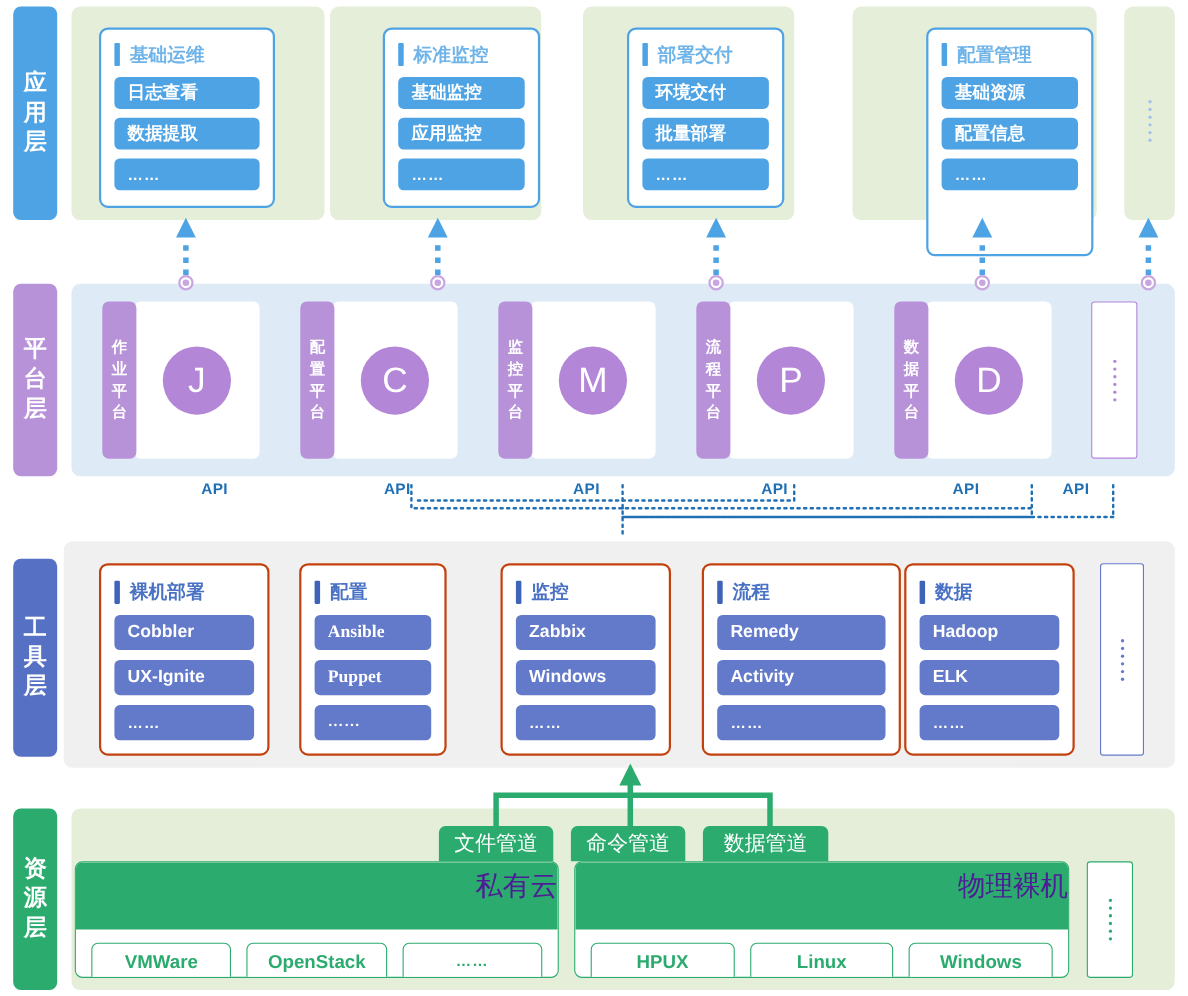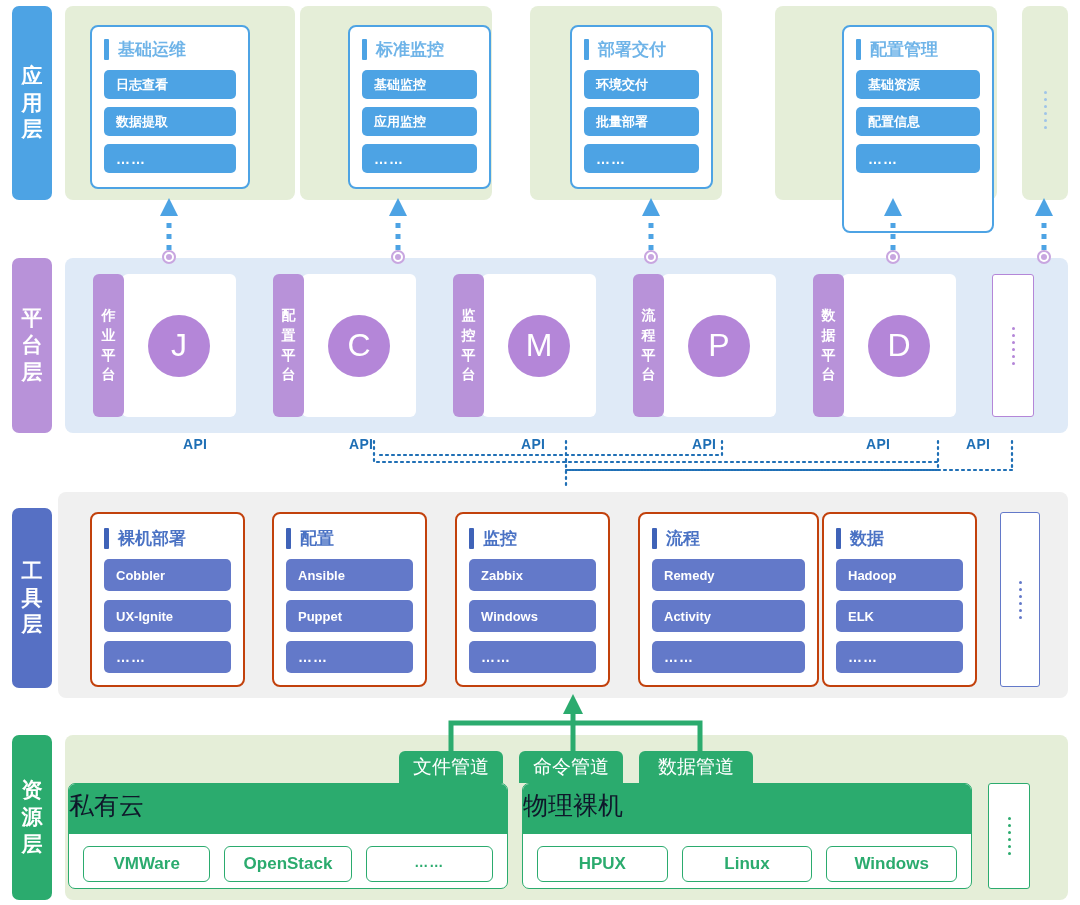--- a/index.html
+++ b/index.html
@@ -52,21 +52,21 @@
   }
   .head-bar { width: 5px; height: 21px; border-radius: 1px; flex: none; }
   .head-text { font-size: 17px; font-weight: bold; white-space: nowrap; }
   .pill {
     border-radius: 5px;
     height: 29px;
     display: flex;
     align-items: center;
     padding-left: 12px;
     color: #ffffff;
-    font-size: 13px;
+    font-size: 16px;
     font-weight: bold;
     margin-bottom: 8px;
     white-space: nowrap;
   }
   .pill.dots { font-size: 14px; letter-spacing: 1px; }
   .pill:last-child { margin-bottom: 0; }
 
   .app-card .head-bar { background: #4da3e4; }
   .app-card .head-text { color: #6fb4e8; }
   .app-card .pill { background: #4da3e4; }
@@ -159,24 +159,24 @@
   .res-band { background: #e5eed8; }
   .res-group {
     position: absolute;
     background: #ffffff;
     border-radius: 7px;
     overflow: hidden;
     border: 1.5px solid #2bab6e;
   }
   .res-title {
     background: #2bab6e;
-    color: #0f172a;
+    color: #4c1d95;
     font-size: 25px;
-    text-align: left;
-    padding: 5px 0 12px 0;
+    text-align: right;
+    padding: 5px 0 23px 0;
     font-weight: normal;
   }
   .res-items {
     display: flex;
     gap: 14px;
     padding: 12px 14px 14px 14px;
     justify-content: center;
   }
   .res-chip {
     flex: 1;
@@ -390,21 +390,21 @@
 <div class="tool-card" style="left:90px;top:512px;width:155px;height:175px;">
   <div class="card-head">
     <div class="head-bar"></div>
     <div class="head-text">裸机部署</div>
   </div>
   <div class="pill">Cobbler</div>
   <div class="pill">UX-Ignite</div>
   <div class="pill dots">……</div>
 </div>
 
-<div class="tool-card" style="left:272px;top:512px;width:155px;height:175px;">
+<div class="tool-card" style="left:272px;top:512px;width:134px;height:175px;font-family:Liberation Serif, serif;">
   <div class="card-head">
     <div class="head-bar"></div>
     <div class="head-text">配置</div>
   </div>
   <div class="pill">Ansible</div>
   <div class="pill">Puppet</div>
   <div class="pill dots">……</div>
 </div>
 
 <div class="tool-card" style="left:455px;top:512px;width:155px;height:175px;">

